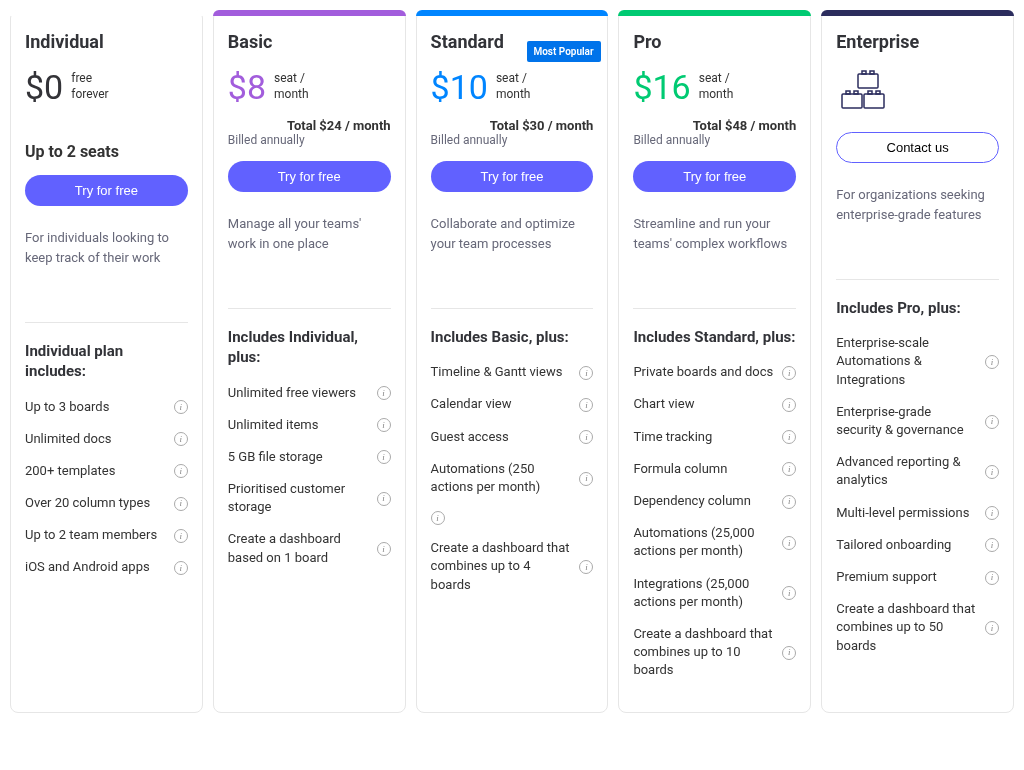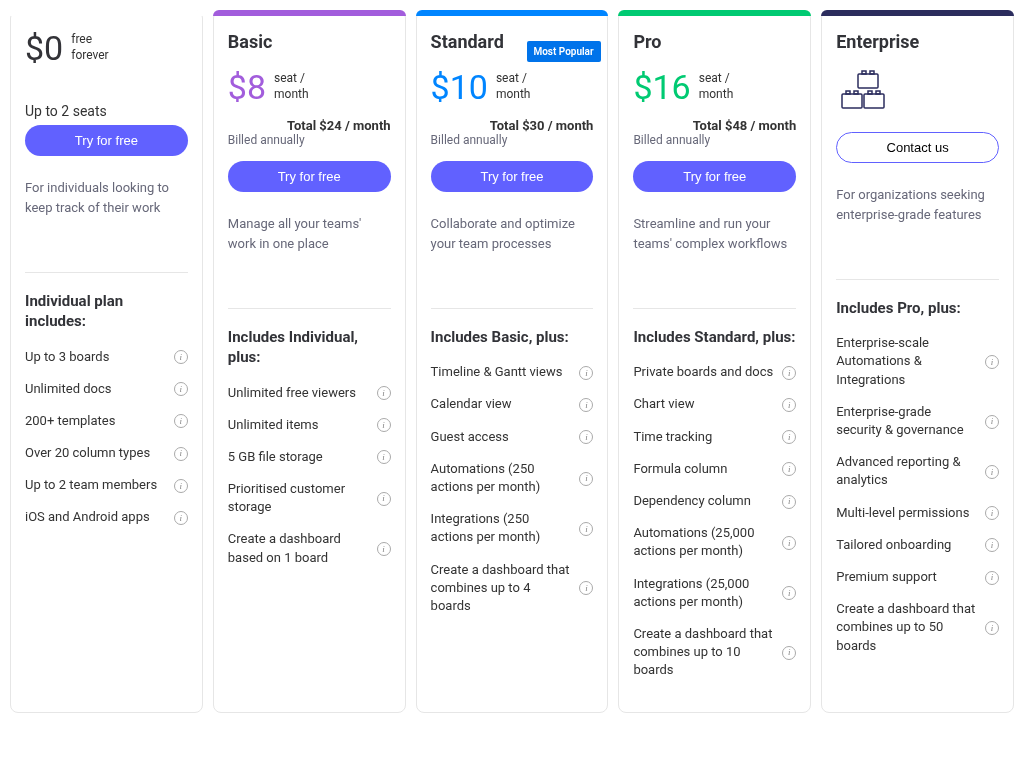--- a/index.html
+++ b/index.html
@@ -82,24 +82,24 @@
     font-weight: 700;
     color: #333;
     text-align: right;
   }
   .billed-line {
     font-size: 12px;
     color: #676879;
     margin-bottom: 14px;
   }
   .seats-line {
-    font-size: 14px;
-    font-weight: 400;
+    font-size: 16px;
+    font-weight: 700;
     margin-top: 24px;
-    margin-bottom: 6px;
+    margin-bottom: 14px;
   }
   .cta-btn {
     display: inline-block;
     background: #6161ff;
     color: #fff;
     border: none;
     border-radius: 20px;
     padding: 8px 22px;
     font-size: 13px;
     font-weight: 500;
@@ -170,20 +170,21 @@
   .enterprise-icon svg { display:block; }
   .plan-header-wrap { position: relative; }
 </style>
 </head>
 <body>
 
 <div class="pricing-grid">
 
   <div class="plan-card">
     <div class="accent-bar" style="background:#ffffff"></div>
+    <h2 class="plan-name">Individual</h2>
     <div class="price-row">
       <span class="price" style="color:#333338">$0</span>
       <span class="price-sub">free forever</span>
     </div>
     <div class="seats-line">Up to 2 seats</div>
     <button class="cta-btn">Try for free</button>
     <p class="plan-desc">For individuals looking to keep track of their work</p>
     <hr class="divider">
     <h3 class="includes-heading">Individual plan includes:</h3>
     <ul class="feature-list">
@@ -278,21 +279,20 @@
         </li>
       <li class="feature-item">
           <span class="feature-text">Guest access</span>
           <span class="info-icon">i</span>
         </li>
       <li class="feature-item">
           <span class="feature-text">Automations (250 actions per month)</span>
           <span class="info-icon">i</span>
         </li>
       <li class="feature-item">
-          <span class="feature-text">Integrations (250 actions per month)</span>
           <span class="info-icon">i</span>
         </li>
       <li class="feature-item">
           <span class="feature-text">Create a dashboard that combines up to 4 boards</span>
           <span class="info-icon">i</span>
         </li>
     </ul>
   </div>
 
   <div class="plan-card">

